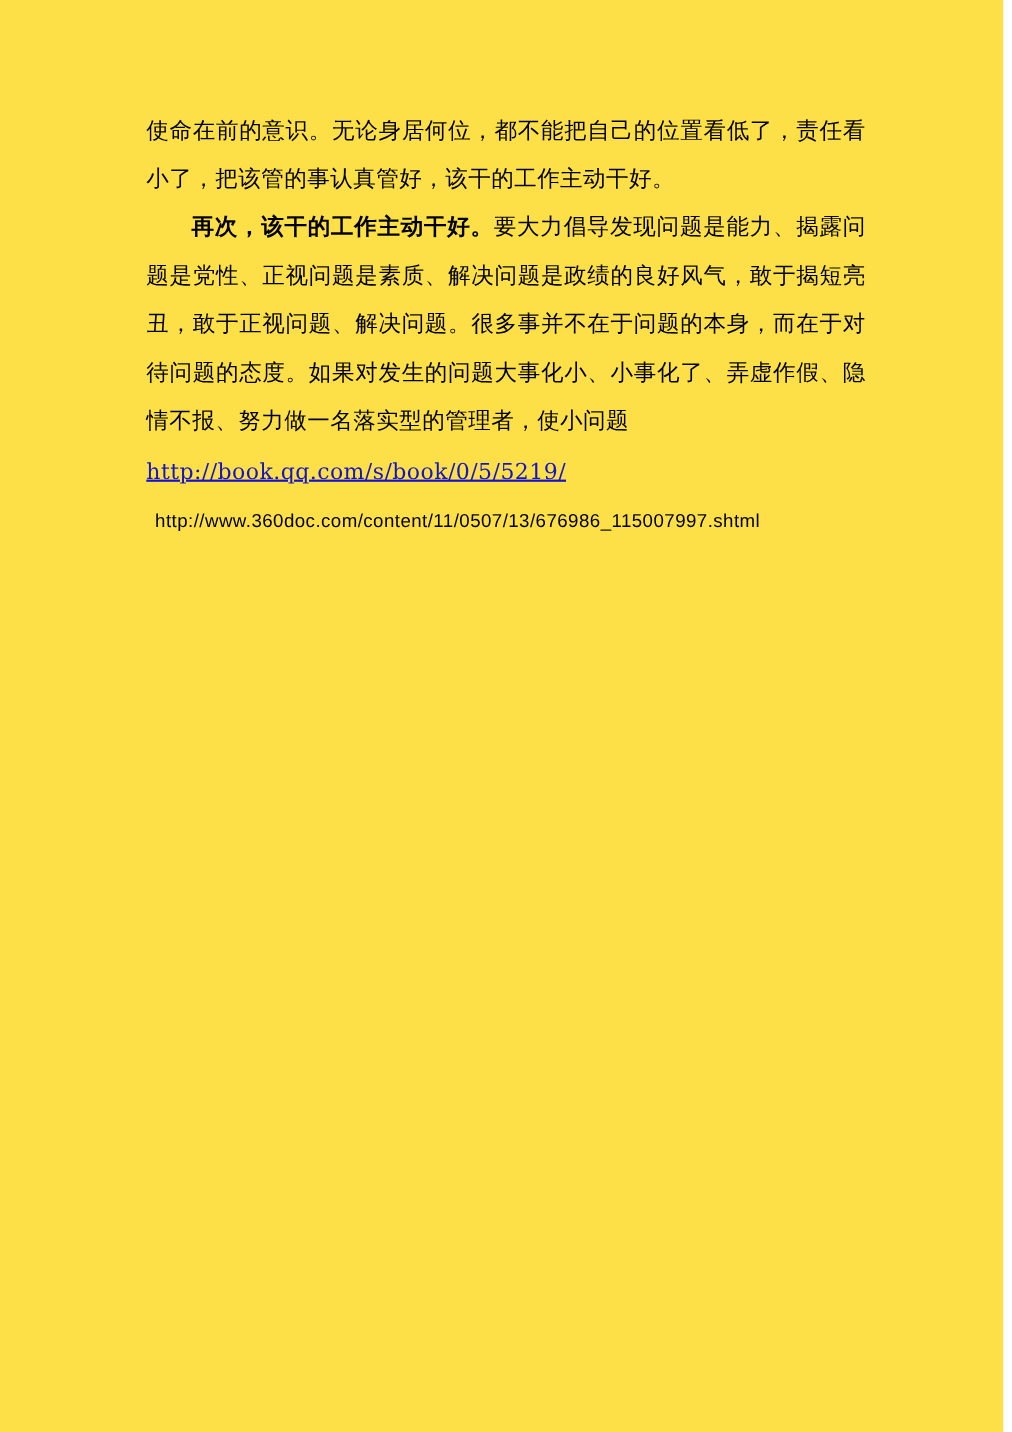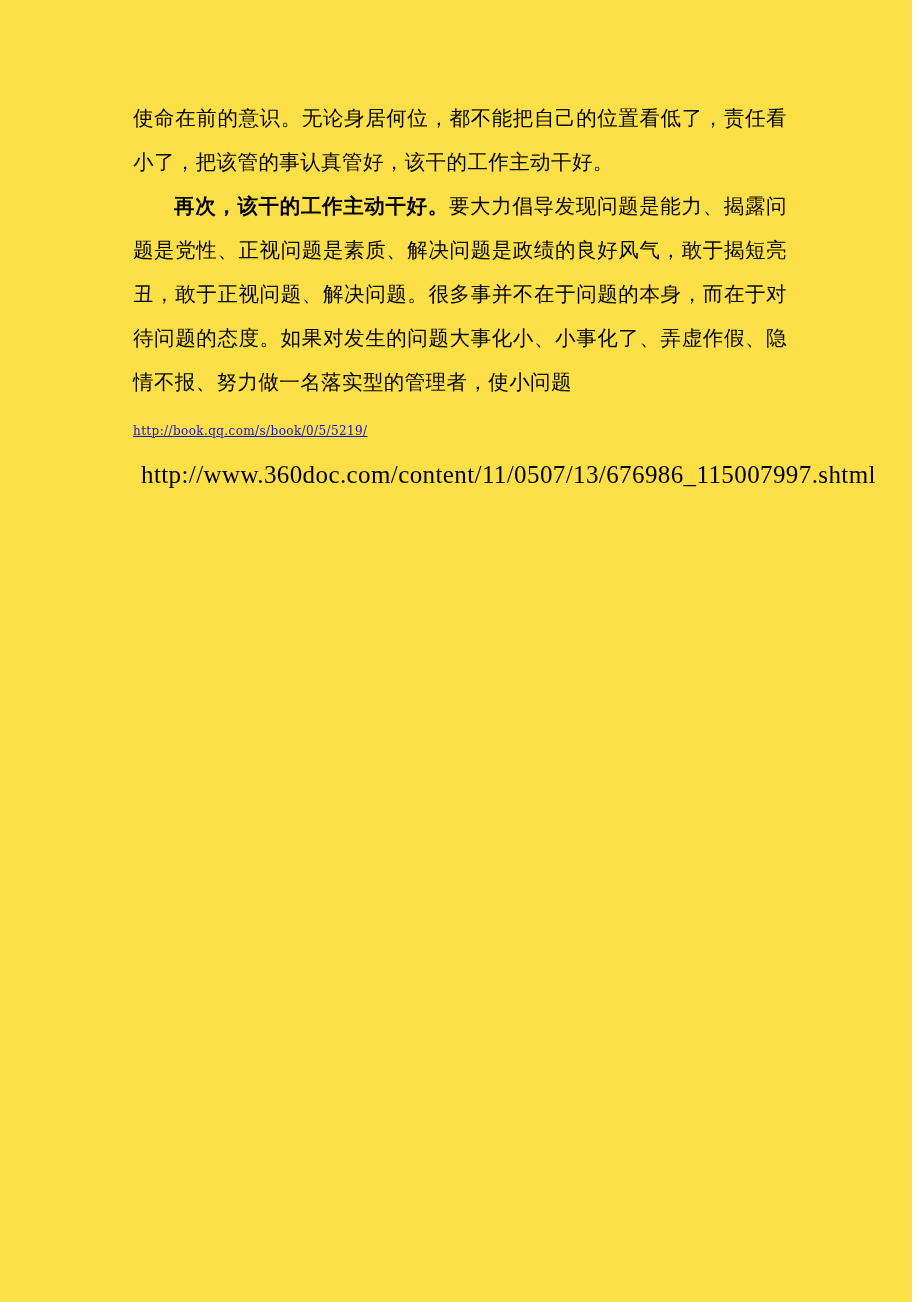--- a/index.html
+++ b/index.html
@@ -32,29 +32,29 @@
     letter-spacing: 0.4px;
   }
   .indent2 {
     text-indent: 2em;
   }
   .bold-run {
     font-weight: bold;
   }
   .link {
     font-family: "DejaVu Serif", "Liberation Serif", serif;
-    font-size: 12px;
+    font-size: 20px;
     line-height: 44px;
     color: #1414c8;
     text-decoration: underline;
     display: inline-block;
   }
   .plainurl {
-    font-family: Liberation Serif, serif;
-    font-size: 25px;
+    font-family: Liberation Sans, sans-serif;
+    font-size: 17px;
     line-height: 44px;
     color: #000000;
     display: inline-block;
     text-indent: 0;
   }
   .url-line {
     margin-top: 2px;
   }
   .url-line2 {
     padding-left: 8px;

